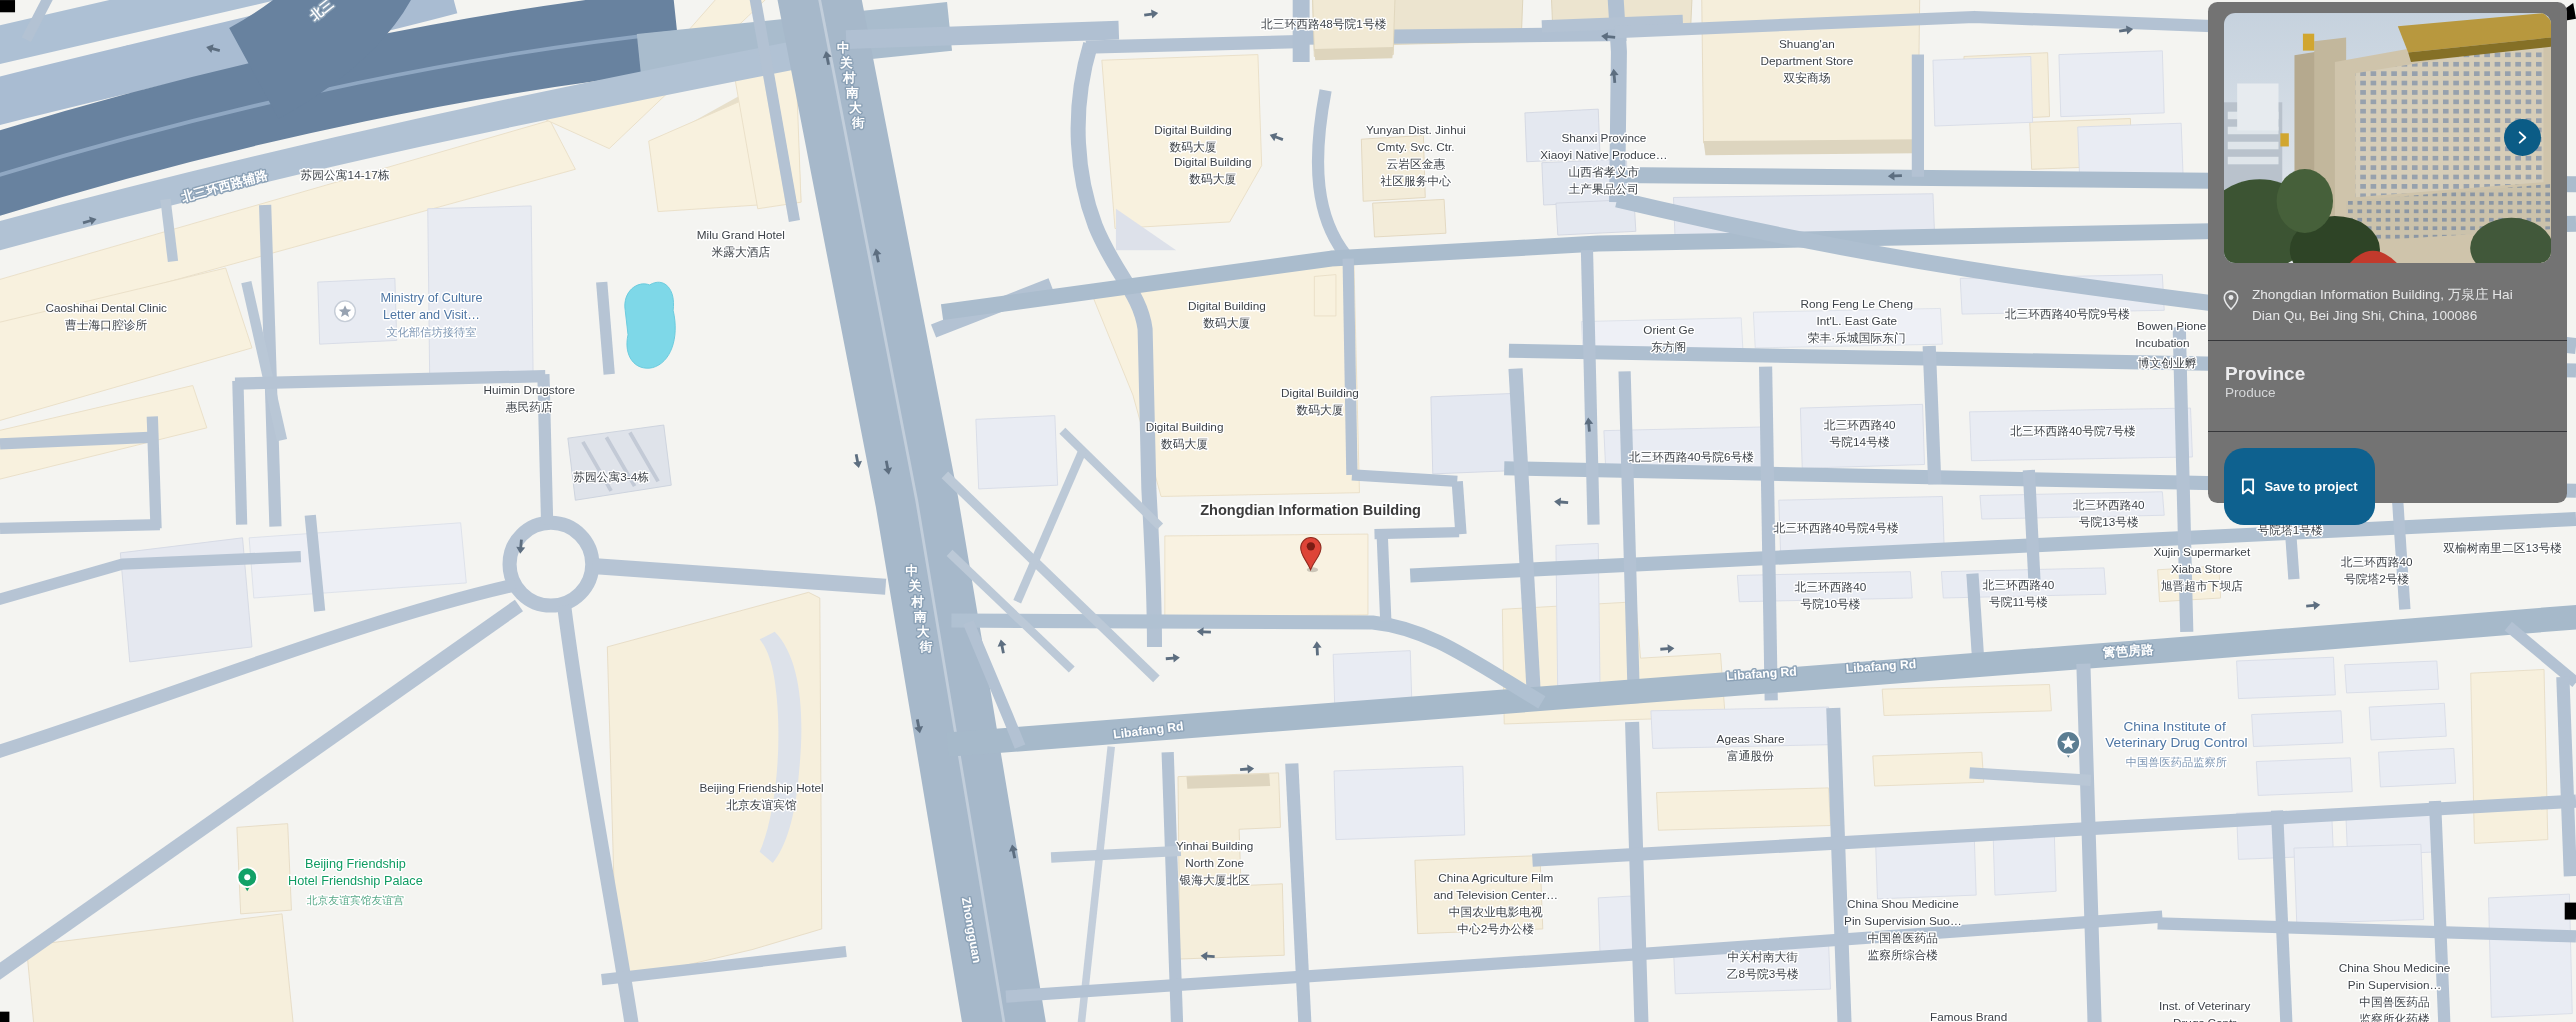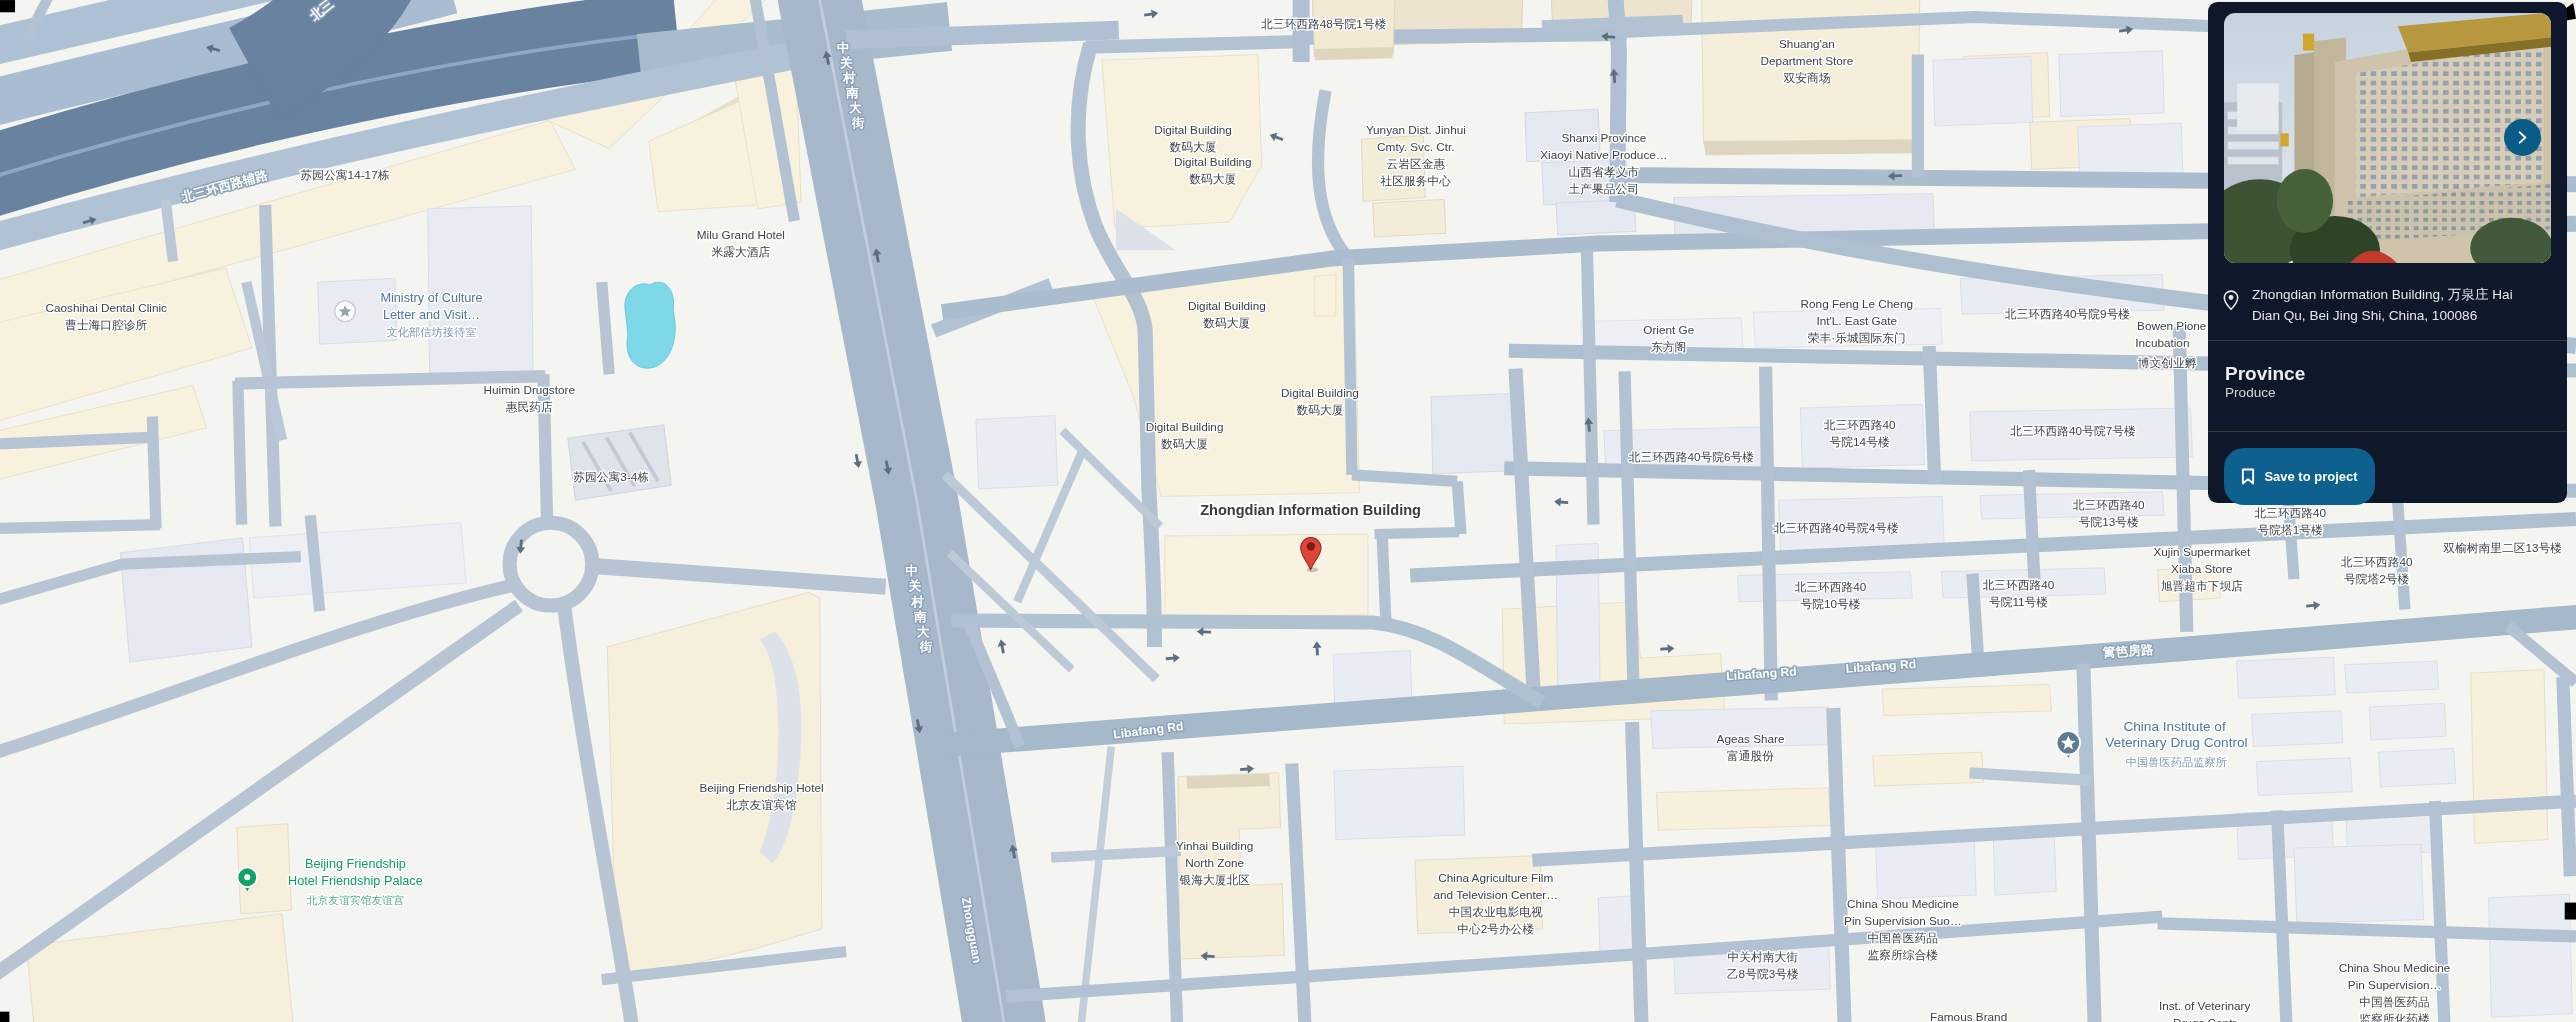--- a/index.html
+++ b/index.html
@@ -8,29 +8,29 @@
 svg#map{position:absolute;left:0;top:0;}
 svg#map text{font-family:"Liberation Sans",sans-serif;}
 .lbl{font-size:12.5px;fill:#3d4248;stroke:#ffffff;stroke-width:3px;paint-order:stroke;stroke-linejoin:round;text-anchor:middle;}
 .big{font-size:15.5px;font-weight:bold;fill:#3c3c3c;stroke-width:4px;}
 .blue{fill:#4e76a4;font-size:13.5px;}
 .bluec{fill:#7e97b4;font-size:12px;}
 .grn{fill:#0f9c62;font-size:13.5px;}
 .grnc{fill:#55a886;font-size:11.5px;}
 .roadlbl{font-size:13px;font-weight:bold;fill:#ffffff;stroke:#8ba1b6;stroke-width:3px;paint-order:stroke;stroke-linejoin:round;text-anchor:middle;}
 .roadc{font-size:13.5px;}
-.card{position:absolute;left:2208px;top:1.9px;width:359px;height:501px;background:#0f172a;border-radius:9.4px;}
+.card{position:absolute;left:2208px;top:1.9px;width:359px;height:501px;background:#737373;border-radius:9.4px;}
 .photo{position:absolute;left:16px;top:11.3px;width:327px;height:250px;border-radius:11.3px;overflow:hidden;}
 .chev{position:absolute;left:296px;top:117px;width:37px;height:37px;border-radius:50%;background:#0b5c86;display:flex;align-items:center;justify-content:center;}
 .addr{position:absolute;left:15px;top:283px;right:11.3px;display:flex;gap:13px;color:#e6e7e8;font-size:13.6px;line-height:20.7px;}
 .div1{position:absolute;left:0;top:338px;width:100%;height:0.9px;background:#37383b;}
 .div2{position:absolute;left:0;top:429px;width:100%;height:0.9px;background:#37383b;}
 .prov{position:absolute;left:17px;top:361px;font-size:19px;font-weight:bold;color:#ececee;}
 .beij{position:absolute;left:17px;top:383px;font-size:13.6px;color:#d5d7d9;}
-.btn{position:absolute;left:16px;top:446px;height:45px;display:inline-flex;align-items:center;gap:9.4px;padding:6px 17px;border-radius:20px;background:#0e618f;color:#fff;font-size:13px;font-weight:bold;white-space:nowrap;}
+.btn{position:absolute;left:16px;top:446px;height:45px;display:inline-flex;align-items:center;gap:9.4px;padding:16px 17px;border-radius:20px;background:#0e618f;color:#fff;font-size:13px;font-weight:bold;white-space:nowrap;}
 </style>
 </head>
 <body>
 <div class="stage">
 <svg id="map" width="2576" height="1023" viewBox="0 0 2740 1088">
 <defs>
 <path id="arw" d="M -7,-1.5 L 1,-1.5 L 1,-4.8 L 8,0 L 1,4.8 L 1,1.5 L -7,1.5 Z"></path>
 <linearGradient id="skyg" x1="0" y1="0" x2="0" y2="1">
 <stop offset="0" stop-color="#c6d2de"></stop>
           <stop offset="1" stop-color="#e6eaee"></stop>

